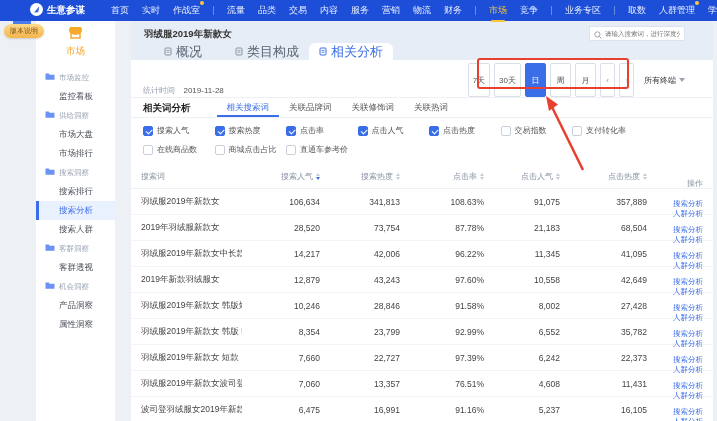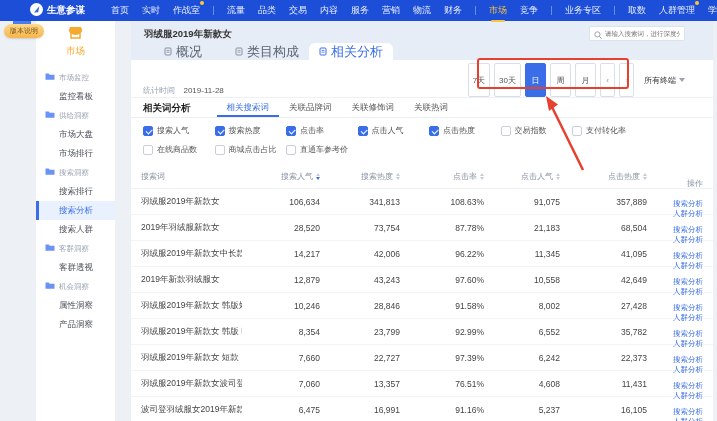--- a/index.html
+++ b/index.html
@@ -195,22 +195,22 @@
           </svg></span>
         <span>客群洞察</span>
       </div>
     <div class="sitem">客群透视</div>
     <div class="sgroup">
         <span class="icon"><svg width="10" height="9">
             <path d="M0.5 1.5 h3.2 l1 1.2 h4.8 v5 h-9 z" fill="#6a93f5"></path>
           </svg></span>
         <span>机会洞察</span>
       </div>
+    <div class="sitem">产品洞察</div>
     <div class="sitem">属性洞察</div>
-    <div class="sitem">产品洞察</div>
   </div>
 </div>
 
 <div class="main">
 
   <div class="panel-head">
     <div class="page-title">羽绒服2019年新款女</div>
     <div class="searchbox">
       <span class="icon">
         <svg width="8" height="8">

